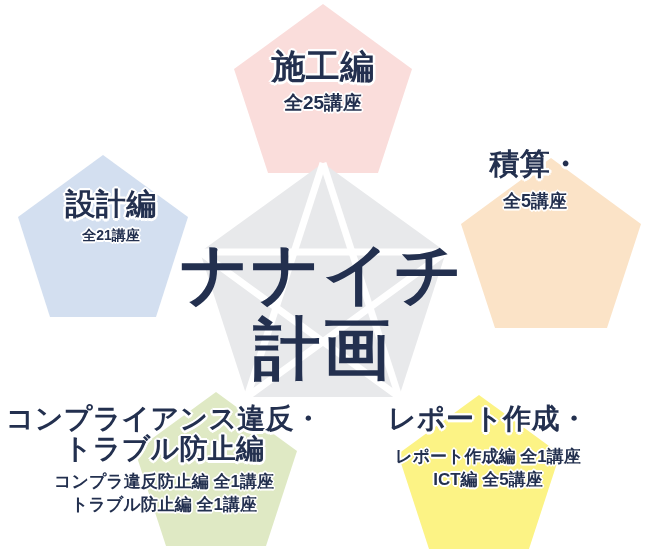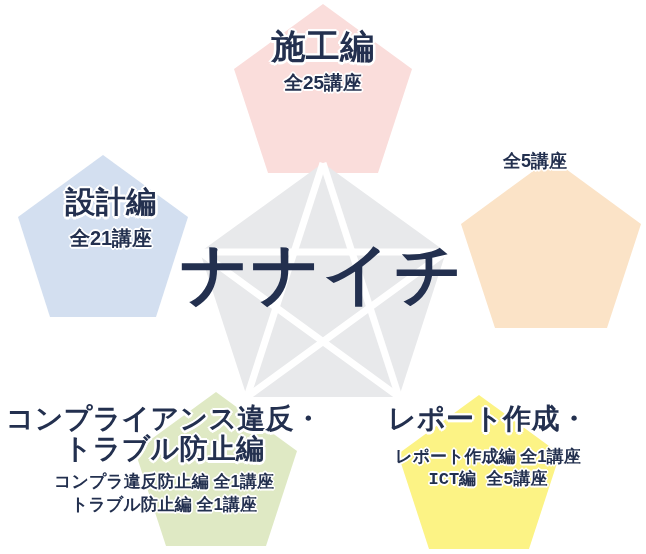--- a/index.html
+++ b/index.html
@@ -43,47 +43,47 @@
       2.5px 0 0 #fff, -2.5px 0 0 #fff, 0 2.5px 0 #fff, 0 -2.5px 0 #fff;
   }
   .sub-line {
     font-weight: bold;
     text-shadow:
       1.6px 0 0 #fff, -1.6px 0 0 #fff, 0 1.6px 0 #fff, 0 -1.6px 0 #fff,
       1.2px 1.2px 0 #fff, -1.2px 1.2px 0 #fff, 1.2px -1.2px 0 #fff, -1.2px -1.2px 0 #fff;
   }
 
   
-  #node-top { left: 0; top: 28px; width: 646px; }
+  #node-top { left: 0; top: 48px; width: 646px; }
   #node-top .title-line { font-size: 34px; }
   #node-top .sub-line { font-size: 19px; margin-top: 8px; }
 
   
   #node-left { left: 0px; top: 188px; width: 222px; }
-  #node-left .title-line { font-size: 30px; font-family: Liberation Mono, monospace; }
-  #node-left .sub-line { font-size: 20px; margin-top: 8px; }
+  #node-left .title-line { font-size: 30px; }
+  #node-left .sub-line { font-size: 14px; margin-top: 8px; }
 
   
   #node-right { left: 424px; top: 148px; width: 222px; }
   #node-right .title-line { font-size: 30px; }
-  #node-right .sub-line { font-size: 18px; margin-top: 4px; }
+  #node-right .sub-line { font-size: 18px; margin-top: 12px; }
 
   
   #node-bottom-left { left: -4px; top: 404px; width: 336px; }
   #node-bottom-left .title-line { font-size: 28px; }
   #node-bottom-left .sub-line { font-size: 17px; }
   #node-bottom-left .sub-line.first { margin-top: 9px; }
   #node-bottom-left .sub-line.second { margin-top: 4px; }
 
   
   #node-bottom-right { left: 330px; top: 404px; width: 316px; }
   #node-bottom-right .title-line { font-size: 28px; }
   #node-bottom-right .sub-line { font-size: 17px; }
   #node-bottom-right .sub-line.first { margin-top: 14px; }
-  #node-bottom-right .sub-line.second { margin-top: 4px; font-family: Liberation Mono, monospace; }
+  #node-bottom-right .sub-line.second { margin-top: 4px; }
 
   
   #node-center {
     left: 173px;
     top: 236px;
     width: 300px;
     color: #23304f;
   }
   #node-center .center-line {
     font-weight: bold;
@@ -126,33 +126,35 @@
     <div class="title-line">施工編</div>
     <div class="sub-line">全25講座</div>
   </div>
 
   <div class="label-group" id="node-left">
     <div class="title-line">設計編</div>
     <div class="sub-line">全21講座</div>
   </div>
 
   <div class="label-group" id="node-right">
+    <div class="title-line">積算・</div>
     <div class="sub-line">全5講座</div>
   </div>
 
   <div class="label-group" id="node-bottom-left">
     <div class="title-line">コンプライアンス違反・</div>
     <div class="title-line">トラブル防止編</div>
     <div class="sub-line first">コンプラ違反防止編 全1講座</div>
     <div class="sub-line second">トラブル防止編 全1講座</div>
   </div>
 
   <div class="label-group" id="node-bottom-right">
     <div class="title-line">レポート作成・</div>
     <div class="sub-line first">レポート作成編 全1講座</div>
     <div class="sub-line second">ICT編 全5講座</div>
   </div>
 
   <div class="label-group" id="node-center">
     <div class="center-line">ナナイチ</div>
+    <div class="center-line">計画</div>
   </div>
 
 </div>
 
 </body></html>

